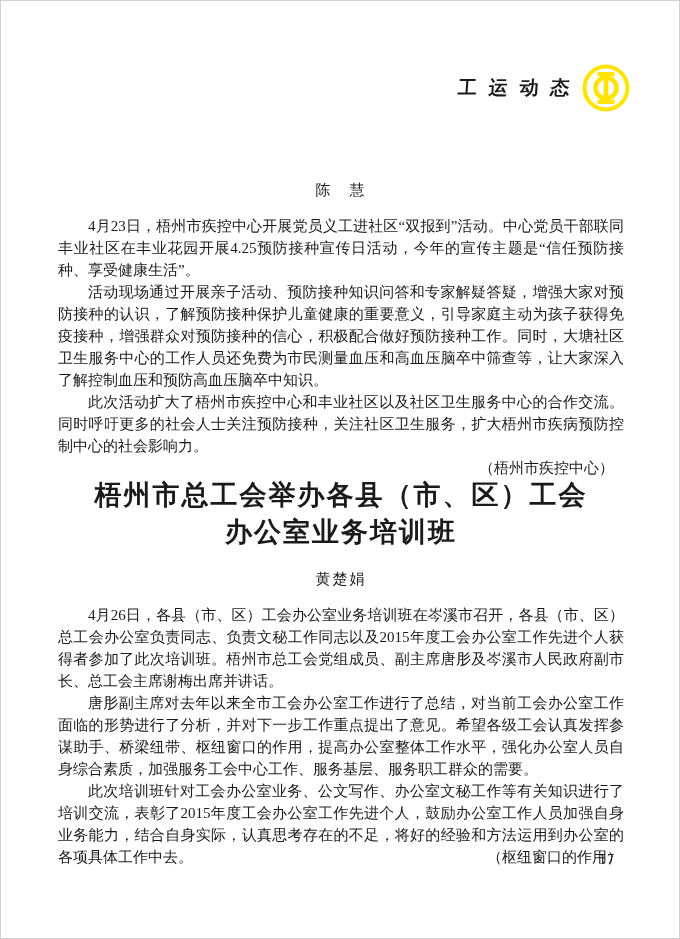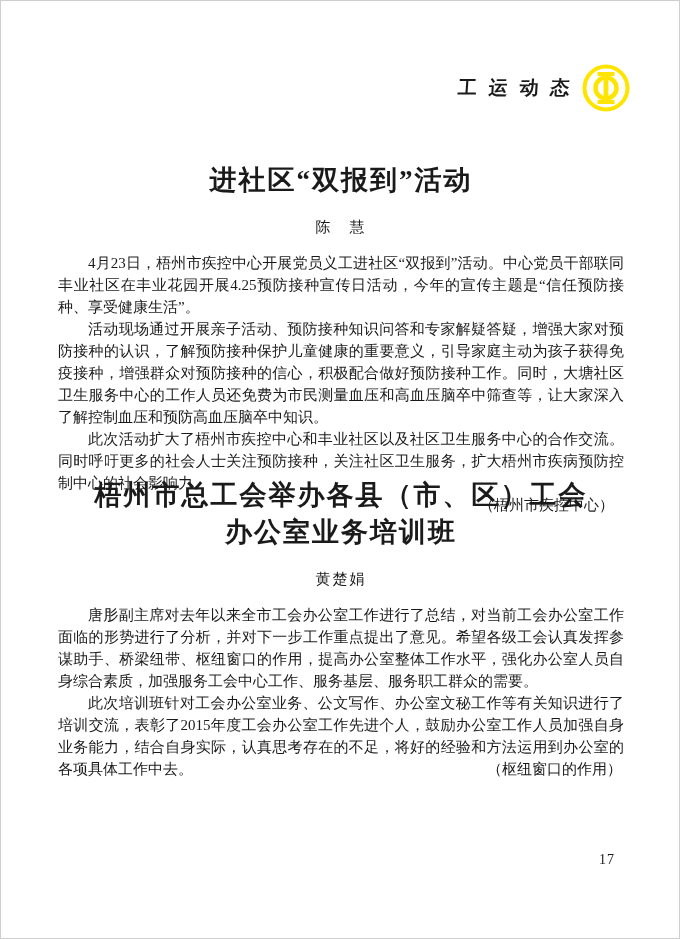--- a/index.html
+++ b/index.html
@@ -103,38 +103,38 @@
       <circle cx="25" cy="25" r="10.5" fill="none" stroke-width="4.5" stroke="#FFE400"></circle>
       <rect x="22.6" y="9" width="4.8" height="32" fill="#FFE400"></rect>
       <rect x="16.5" y="9" width="17" height="4" fill="#FFE400"></rect>
       <rect x="16.5" y="37" width="17" height="4" fill="#FFE400"></rect>
     </svg>
   </div>
 
   <div class="article article-1">
     <h1 class="article-title">
       <br>
-      <span>进社区“双报到”活动</span>
     </h1>
     <div class="article-author">陈　慧</div>
     <div class="article-body">
       <p>4月23日，梧州市疾控中心开展党员义工进社区“双报到”活动。中心党员干部联同丰业社区在丰业花园开展4.25预防接种宣传日活动，今年的宣传主题是“信任预防接种、享受健康生活”。</p>
       <p>活动现场通过开展亲子活动、预防接种知识问答和专家解疑答疑，增强大家对预防接种的认识，了解预防接种保护儿童健康的重要意义，引导家庭主动为孩子获得免疫接种，增强群众对预防接种的信心，积极配合做好预防接种工作。同时，大塘社区卫生服务中心的工作人员还免费为市民测量血压和高血压脑卒中筛查等，让大家深入了解控制血压和预防高血压脑卒中知识。</p>
       <p>此次活动扩大了梧州市疾控中心和丰业社区以及社区卫生服务中心的合作交流。同时呼吁更多的社会人士关注预防接种，关注社区卫生服务，扩大梧州市疾病预防控制中心的社会影响力。</p>
       <div class="attribution-line">（梧州市疾控中心）</div>
     </div>
   </div>
 
   <div class="article article-2">
     <h1 class="article-title">
       <span>梧州市总工会举办各县（市、区）工会</span><br>
       <span>办公室业务培训班</span>
     </h1>
     <div class="article-author">黄楚娟</div>
     <div class="article-body">
+      <p>4月26日，各县（市、区）工会办公室业务培训班在岑溪市召开，各县（市、区）总工会办公室负责同志、负责文秘工作同志以及2015年度工会办公室工作先进个人获得者参加了此次培训班。梧州市总工会党组成员、副主席唐肜及岑溪市人民政府副市长、总工会主席谢梅出席并讲话。</p>
       <p>唐肜副主席对去年以来全市工会办公室工作进行了总结，对当前工会办公室工作面临的形势进行了分析，并对下一步工作重点提出了意见。希望各级工会认真发挥参谋助手、桥梁纽带、枢纽窗口的作用，提高办公室整体工作水平，强化办公室人员自身综合素质，加强服务工会中心工作、服务基层、服务职工群众的需要。</p>
       <p><span>此次培训班针对工会办公室业务、公文写作、办公室文秘工作等有关知识进行了培训交流，表彰了2015年度工会办公室工作先进个人，鼓励办公室工作人员加强自身业务能力，结合自身实际，认真思考存在的不足，将好的经验和方法运用到办公室的各项具体工作中去。</span><span class="attribution-inline">（枢纽窗口的作用）</span></p>
     </div>
   </div>
 
   <div class="page-number">17</div>
 
 </div>
 
 </body></html>

